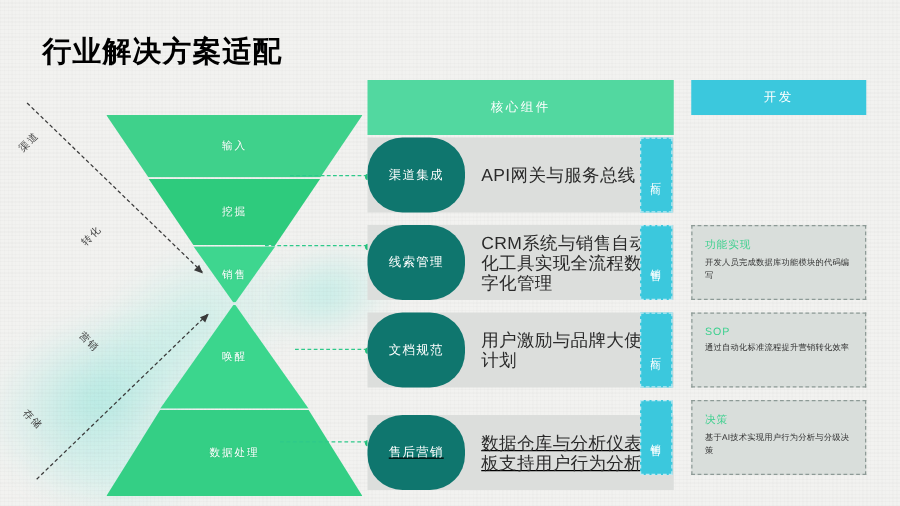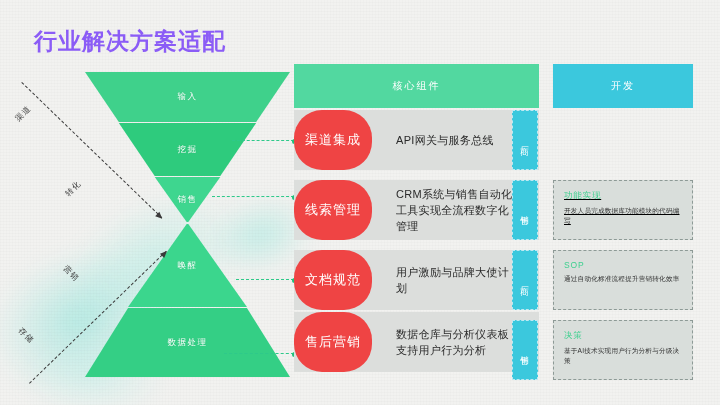--- a/index.html
+++ b/index.html
@@ -47,29 +47,29 @@
     left: 0px; top: 320px; width: 190px; height: 110px;
     background: radial-gradient(closest-side ellipse at 50% 50%, rgba(175,238,230,0.38), rgba(255,255,255,0) 80%);
   }
 
   
   #title {
     position: absolute;
     left: 34px; top: 26px;
     font-size: 23px;
     font-weight: 700;
-    color: #8b5cf6;
+    color: #000000;
     letter-spacing: 1px;
     font-family: "Liberation Sans", "DejaVu Sans", sans-serif;
   }
 
   
   #funnel {
     position: absolute;
-    left: 85px; top: 72px;
+    left: 85px; top: 92px;
     width: 205px; height: 305px;
   }
   .seg {
     position: absolute;
     left: 0;
     width: 205px;
     display: flex;
     align-items: center;
     justify-content: center;
   }
@@ -167,42 +167,42 @@
   .core-row {
     position: absolute;
     left: 294px;
     width: 245px;
     height: 60px;
     display: flex;
     background: #dcdedc;
   }
   .core-row .tag {
     width: 78px;
-    background: #ef4444;
+    background: #0f766e;
     display: flex; align-items: center; justify-content: center;
     color: #ffffff;
-    font-size: 13px;
+    font-size: 10px;
     letter-spacing: 1px;
     flex: 0 0 78px;
     border-radius: 28px;
   }
   .core-row .desc {
     flex: 1;
     display: flex;
     align-items: center;
-    padding: 0 24px;
+    padding: 0 13px;
     color: #2a2a2a;
-    font-size: 11px;
+    font-size: 14px;
     line-height: 16px;
     letter-spacing: 0.3px;
   }
   #core-row-1 { top: 110px; }
   #core-row-2 { top: 180px; }
   #core-row-3 { top: 250px; }
-  #core-row-4 { top: 312px; }
+  #core-row-4 { top: 332px; text-decoration: underline; }
 
   
   .role-tag {
     position: absolute;
     left: 512px;
     width: 26px;
     height: 60px;
     background: #3bc8dd;
     border: 1.4px dashed #bfe9f2;
     display: flex;
@@ -216,21 +216,21 @@
   }
   #role-1 { top: 110px; }
   #role-2 { top: 180px; }
   #role-3 { top: 250px; }
   #role-4 { top: 320px; }
 
   
   #dev-header {
     position: absolute;
     left: 553px; top: 64px;
-    width: 140px; height: 44px;
+    width: 140px; height: 28px;
     background: #3bc8dd;
     display: flex; align-items: center; justify-content: center;
     color: #ffffff;
     font-size: 10px;
     letter-spacing: 2px;
   }
   .dev-card {
     position: absolute;
     left: 553px;
     width: 140px;
@@ -245,21 +245,21 @@
     letter-spacing: 0.8px;
     margin-bottom: 4px;
   }
   .dev-card .dev-desc {
     color: #303030;
     font-size: 6.6px;
     line-height: 10px;
     letter-spacing: 0.2px;
   }
   #dev-1 { top: 110px; }
-  #dev-2 { top: 180px; text-decoration: underline; }
+  #dev-2 { top: 180px; }
   #dev-3 { top: 250px; }
   #dev-4 { top: 320px; }
 </style>
 </head>
 <body>
 
 <div id="stage">
 
   <div id="wash-a" class="wash"></div>
   <div id="wash-b" class="wash"></div>

